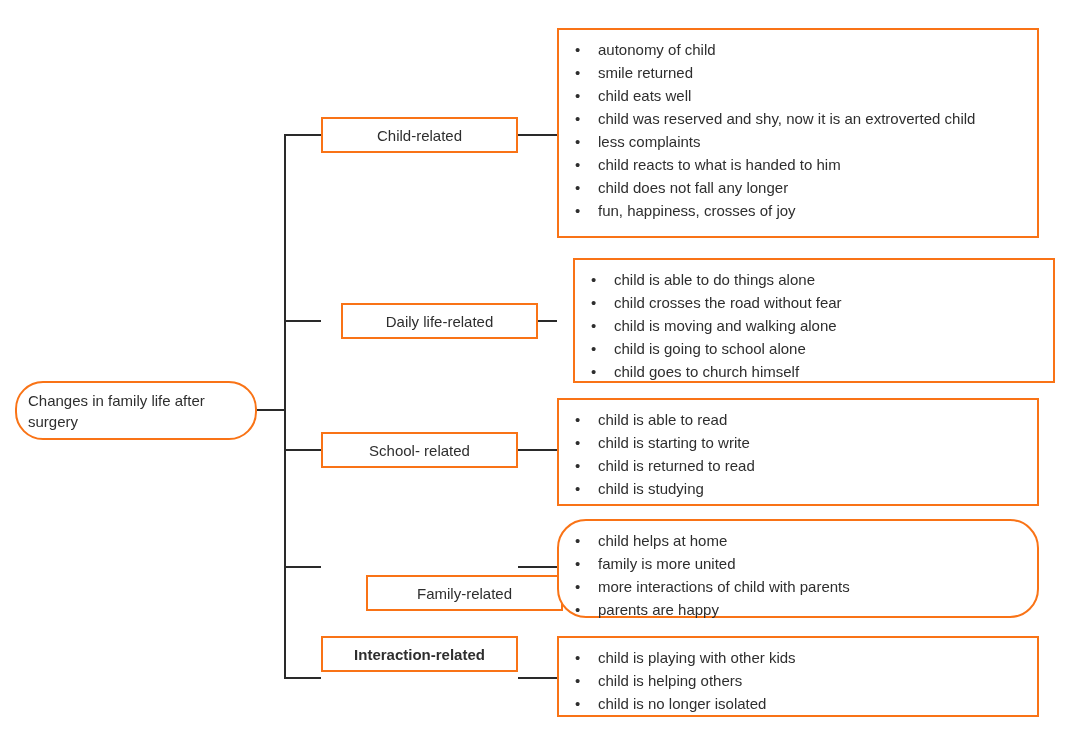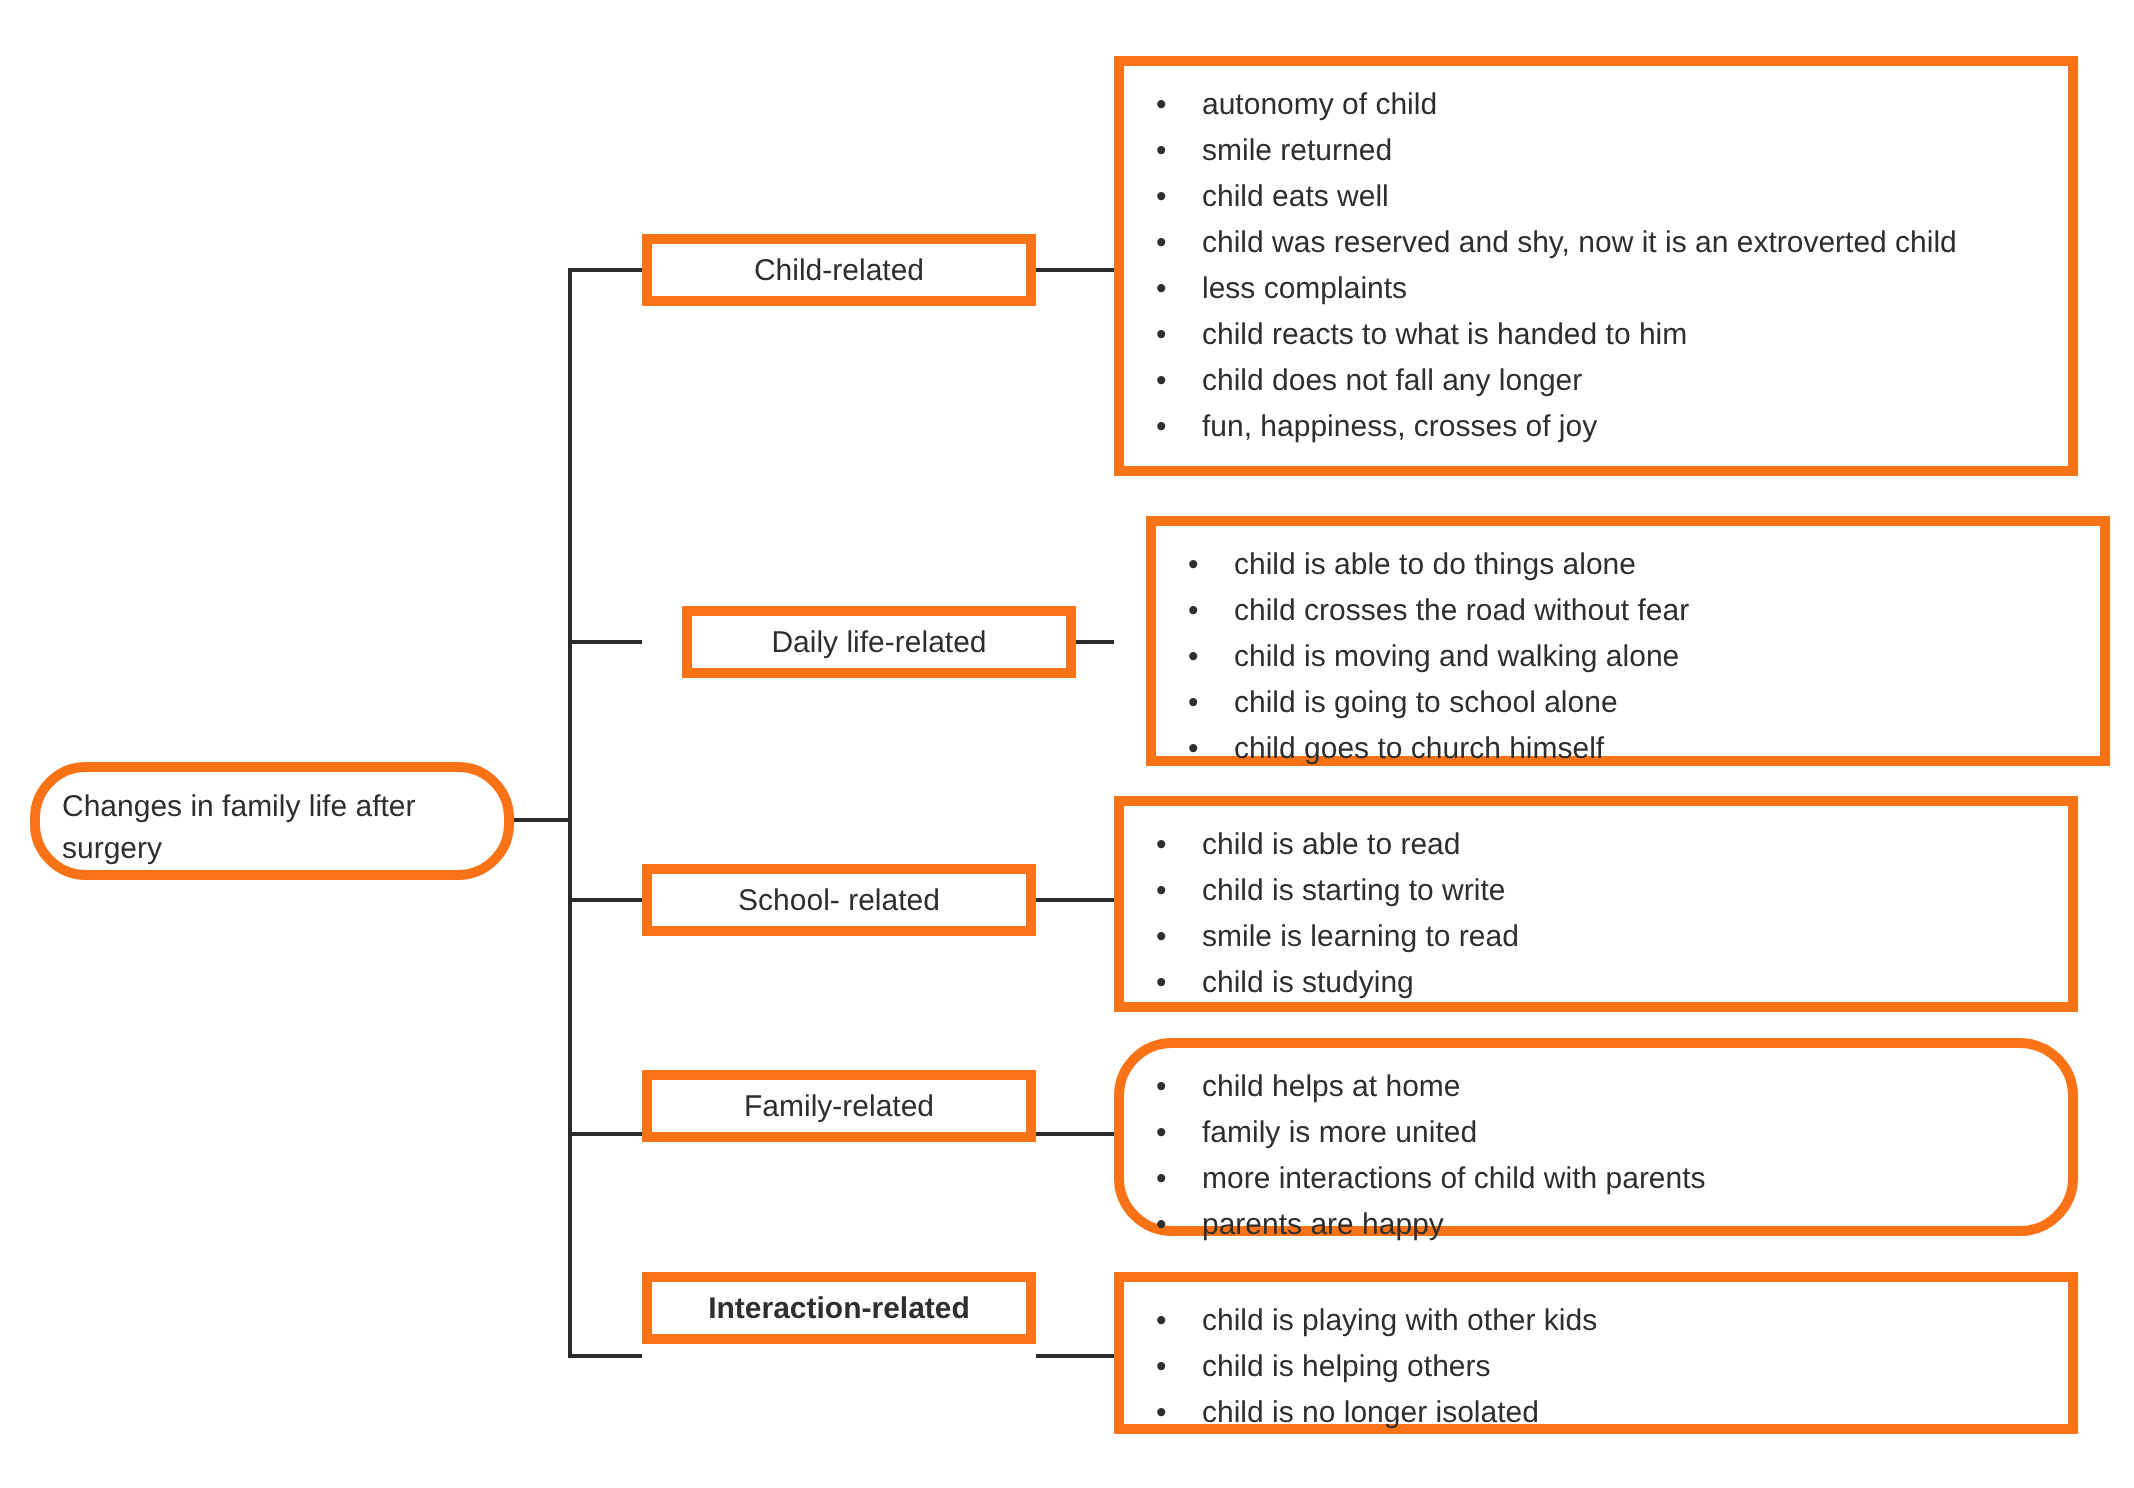--- a/index.html
+++ b/index.html
@@ -12,21 +12,21 @@
     position: relative;
     width: 1067px;
     height: 744px;
     background: #ffffff;
     overflow: hidden;
     color: #2e2e2e;
   }
   .box {
     position: absolute;
     background: #ffffff;
-    border: 5px solid #f97316;
+    border: 2px solid #f97316;
     box-sizing: border-box;
   }
   .root-box {
     left: 15px; top: 381px;
     width: 242px; height: 59px;
     padding: 7px 10px 0 11px;
     font-size: 15px;
     line-height: 21px;
     border-radius: 28px;
   }
@@ -90,21 +90,21 @@
 
   <div class="box cat-box" style="top:117px;">
     <span>Child-related</span>
   </div>
   <div class="box cat-box" style="top:303px;margin-left:20px;">
     <span>Daily life-related</span>
   </div>
   <div class="box cat-box" style="top:432px;">
     <span>School- related</span>
   </div>
-  <div class="box cat-box" style="top:535px;">
+  <div class="box cat-box" style="top:575px;margin-left:45px;">
     <span>Family-related</span>
   </div>
   <div class="box cat-box" style="top:636px;font-weight:bold;">
     <span>Interaction-related</span>
   </div>
 
   <div class="box list-box" style="top:28px; height:210px;">
     <div class="item">autonomy of child</div>
     <div class="item">smile returned</div>
     <div class="item">child eats well</div>
@@ -119,21 +119,21 @@
     <div class="item">child is able to do things alone</div>
     <div class="item">child crosses the road without fear</div>
     <div class="item">child is moving and walking alone</div>
     <div class="item">child is going to school alone</div>
     <div class="item">child goes to church himself</div>
   </div>
 
   <div class="box list-box" style="top:398px; height:108px;">
     <div class="item">child is able to read</div>
     <div class="item">child is starting to write</div>
-    <div class="item">smile is learning to read</div>
+    <div class="item">child is returned to read</div>
     <div class="item">child is studying</div>
   </div>
 
   <div class="box list-box" style="top:519px; height:99px;border-radius:29px;">
     <div class="item">child helps at home</div>
     <div class="item">family is more united</div>
     <div class="item">more interactions of child with parents</div>
     <div class="item">parents are happy</div>
   </div>
 

